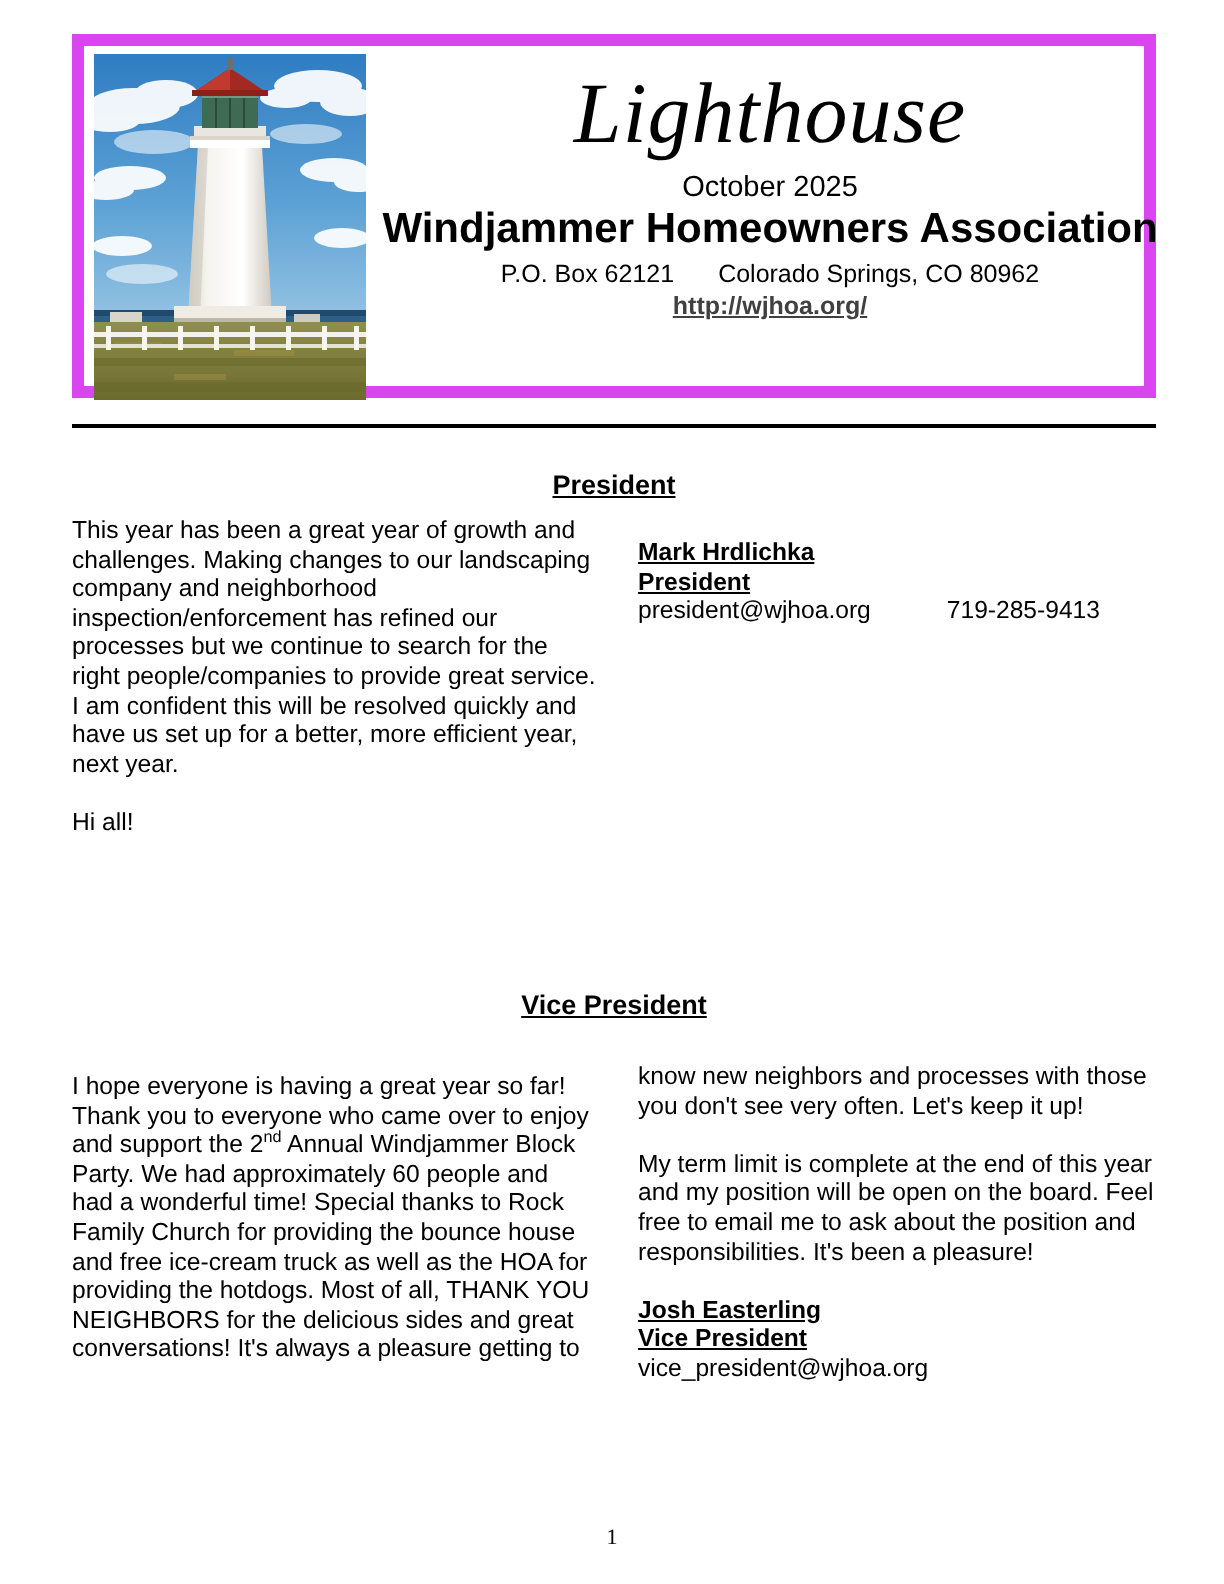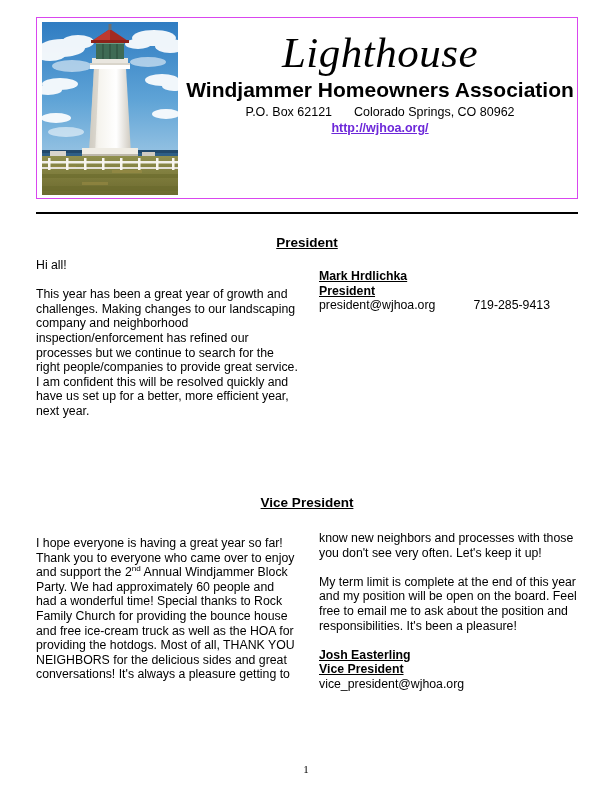--- a/index.html
+++ b/index.html
@@ -24,21 +24,21 @@
     background: #ffffff;
   }
 
   
   .masthead {
     position: absolute;
     left: 36px;
     top: 17px;
     width: 542px;
     height: 182px;
-    border: 1px solid #d946ef;
+    border: 6px solid #d946ef;
     box-sizing: border-box;
     background: #ffffff;
   }
 
   .photo {
     position: absolute;
     left: 5px;
     top: 4px;
     width: 136px;
     height: 173px;
@@ -87,21 +87,21 @@
   .docs-line {
     font-size: 12.5px;
     font-weight: bold;
     line-height: 16px;
     margin-top: 23px;
   }
   .docs-url {
     font-size: 12.5px;
     font-weight: bold;
     line-height: 16px;
-    color: #6d28d9;
+    color: #404040;
     text-decoration: underline;
     display: block;
     cursor: pointer;
   }
 
   
   .rule {
     position: absolute;
     left: 36px;
     top: 212px;
@@ -266,36 +266,37 @@
           <rect x="78" y="136" width="2.5" height="12"></rect>
           <rect x="96" y="136" width="2.5" height="12"></rect>
           <rect x="114" y="136" width="2.5" height="12"></rect>
           <rect x="130" y="136" width="2.5" height="12"></rect>
         </g>
       </svg>
     </div>
 
     <div class="masthead-text">
       <div class="pub-title">Lighthouse</div>
+      <div class="pub-date">October 2025</div>
       <div class="org-name">Windjammer Homeowners Association</div>
       <div class="org-address">
         <span>P.O. Box 62121</span><span class="addr-gap"></span><span>Colorado Springs, CO  80962</span>
       </div>
       <a class="docs-url" href="#">http://wjhoa.org/</a>
     </div>
 
   </div>
 
   <div class="rule"></div>
 
   <div class="section-heading" id="heading-president">President</div>
 
   <div class="col col-left" id="pres-left">
+    <p>This year has been a great year of growth and challenges. Making changes to our landscaping company and neighborhood inspection/enforcement has refined our processes but we continue to search for the right people/companies to provide great service. I am confident this will be resolved quickly and have us set up for a better, more efficient year, next year.</p>
     <p>Hi all!</p>
-    <p>This year has been a great year of growth and challenges. Making changes to our landscaping company and neighborhood inspection/enforcement has refined our processes but we continue to search for the right people/companies to provide great service. I am confident this will be resolved quickly and have us set up for a better, more efficient year, next year.</p>
   </div>
 
   <div class="col col-right" id="pres-right">
     <p>
       <span class="sig">Mark Hrdlichka</span><br>
       <span class="sig">President</span><br>
       <span class="contact-row"><span>president@wjhoa.org</span><span class="contact-gap"></span><span>719-285-9413</span></span>
     </p>
   </div>
 

